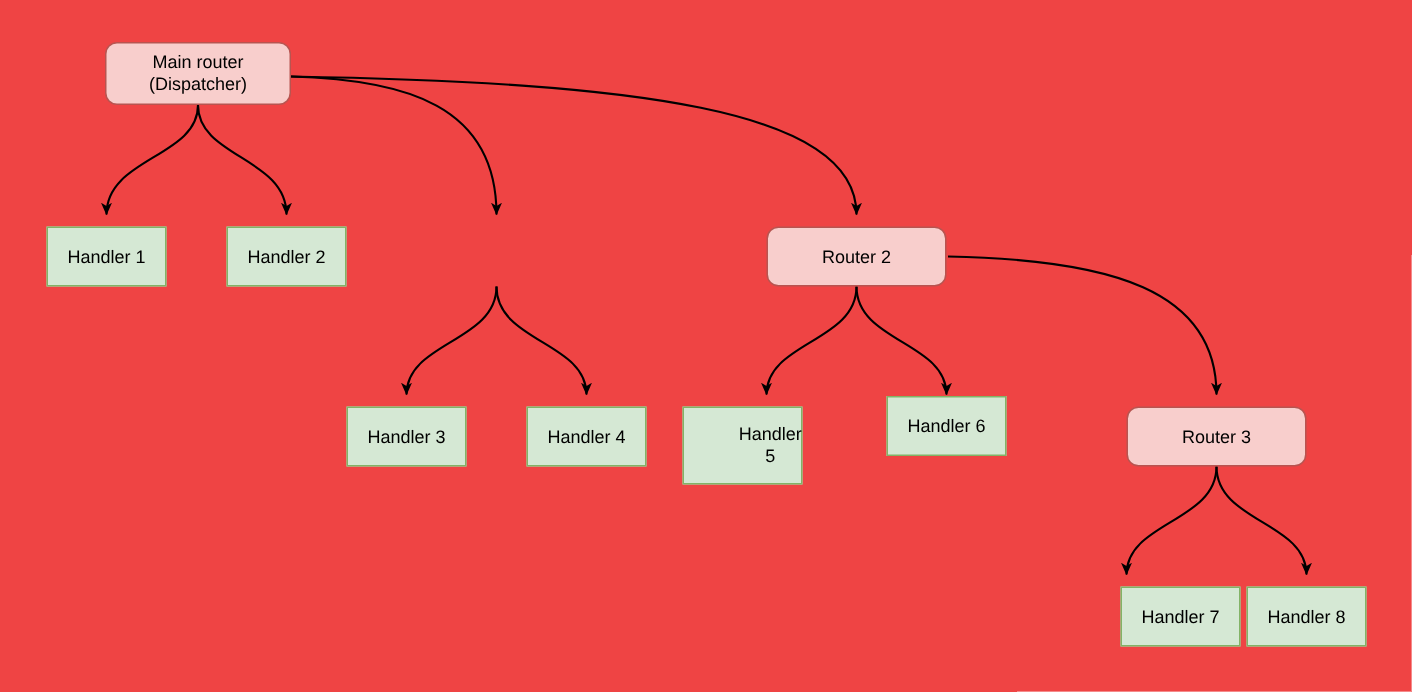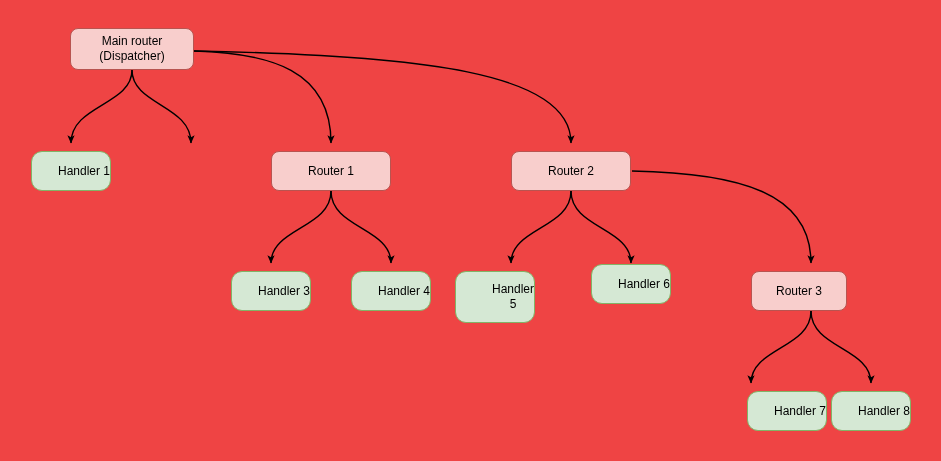--- a/index.html
+++ b/index.html
@@ -41,22 +41,21 @@
     z-index: 2;
   }
   .node-router {
     background: #f8cecc;
     border: 1px solid #b85450;
     border-radius: 8px;
   }
   .node-handler {
     background: #d5e8d4;
     border: 1px solid #82b366;
-    border-radius: 11px;
-    justify-content: flex-end;
+    border-radius: 0;
   }
   .node-label {
     display: block;
     white-space: pre-line;
   }
 </style>
 </head>
 <body>
 
 <div id="diagram-canvas">
@@ -93,24 +92,24 @@
 
   <div class="node node-router" style="left:70px; top:28px; width:124px; height:42px;">
     <span class="node-label">Main router
 (Dispatcher)</span>
   </div>
 
   <div class="node node-handler" style="left:31px; top:151px; width:80px; height:40px;">
     <span class="node-label">Handler 1</span>
   </div>
 
+  <div class="node node-handler" style="left:151px; top:151px; width:80px; height:40px;">
+    <span class="node-label">Handler 2</span>
+  </div>
 
-  <div class="node node-router" style="left:271px; top:151px; width:120px; height:40px;">
-    <span class="node-label">Router 1</span>
-  </div>
 
   <div class="node node-router" style="left:511px; top:151px; width:120px; height:40px;">
     <span class="node-label">Router 2</span>
   </div>
 
   <div class="node node-handler" style="left:231px; top:271px; width:80px; height:40px;">
     <span class="node-label">Handler 3</span>
   </div>
 
   <div class="node node-handler" style="left:351px; top:271px; width:80px; height:40px;">
@@ -118,21 +117,21 @@
   </div>
 
   <div class="node node-handler" style="left:455px; top:271px; width:80px; height:52px;padding-left:37px;">
     <span class="node-label">Handler 5</span>
   </div>
 
   <div class="node node-handler" style="left:591px; top:264px; width:80px; height:40px;">
     <span class="node-label">Handler 6</span>
   </div>
 
-  <div class="node node-router" style="left:751px; top:271px; width:96px; height:40px;">
+  <div class="node node-router" style="left:751px; top:271px; width:120px; height:40px;">
     <span class="node-label">Router 3</span>
   </div>
 
   <div class="node node-handler" style="left:711px; top:391px; width:80px; height:40px;margin-left:36px;">
     <span class="node-label">Handler 7</span>
   </div>
 
   <div class="node node-handler" style="left:831px; top:391px; width:80px; height:40px;">
     <span class="node-label">Handler 8</span>
   </div>

